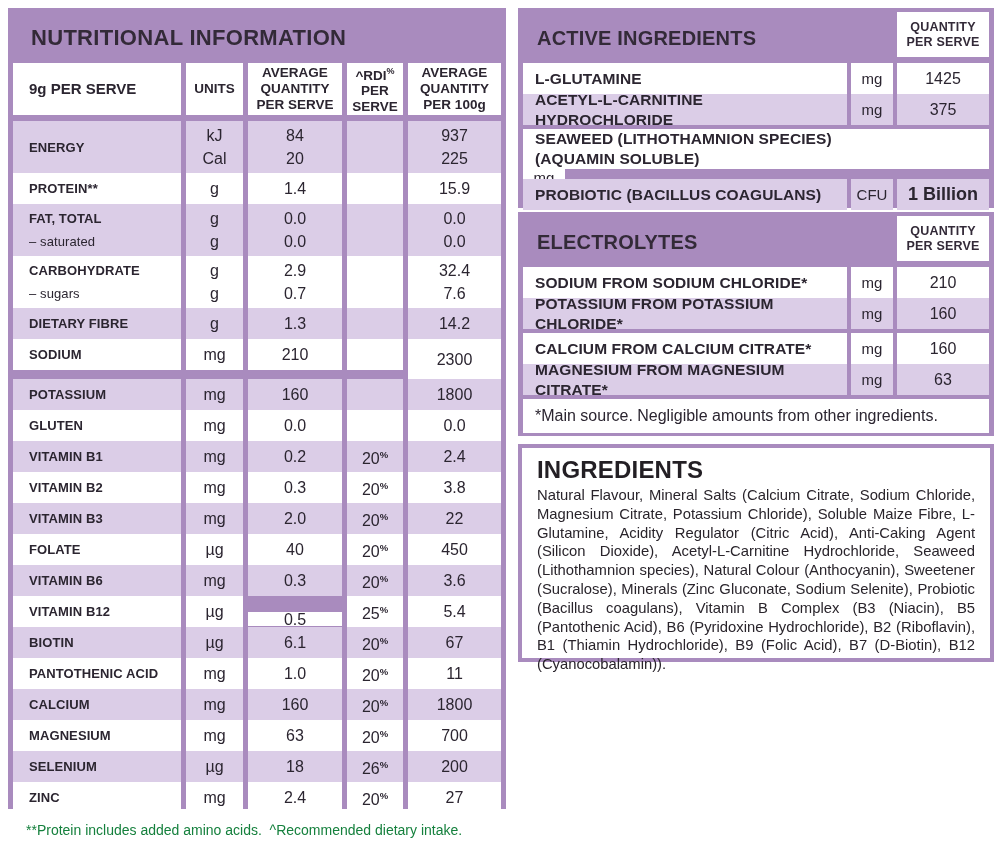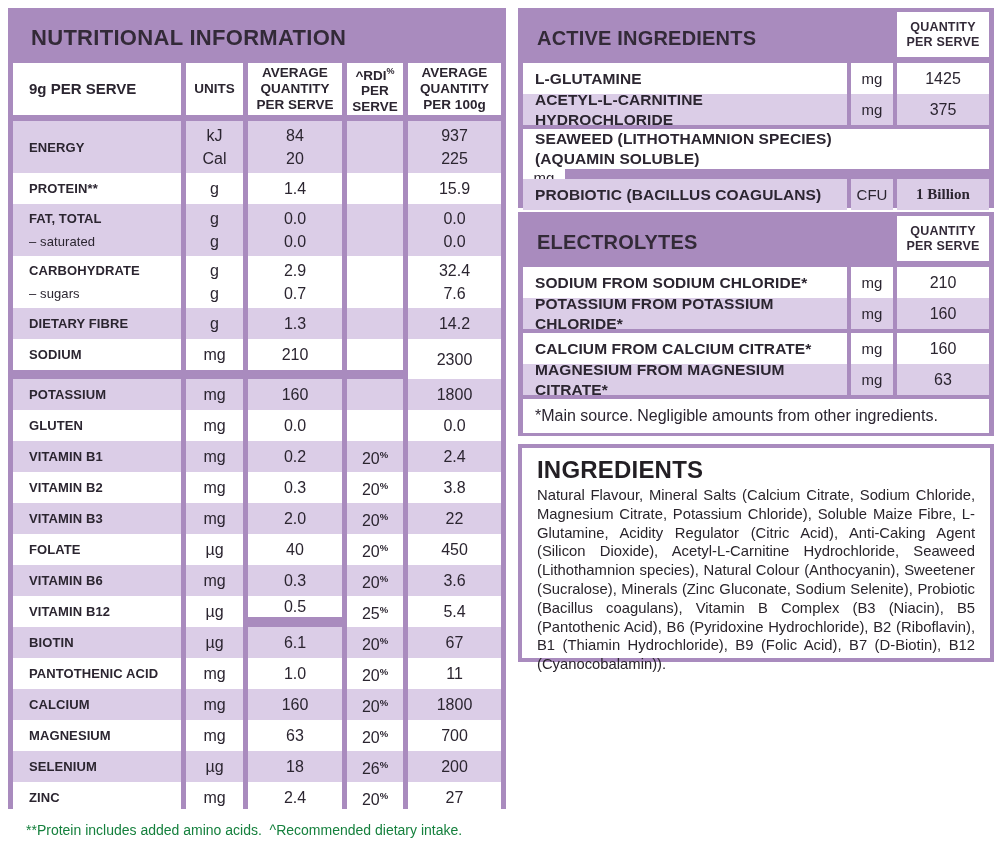--- a/index.html
+++ b/index.html
@@ -52,21 +52,21 @@
     font-size:12.5px; line-height:14.5px; font-weight:700; padding:0 6px;
   }
   .rrow { display:flex; column-gap:4px; }
   .rrow.sep { margin-bottom:4px; }
   .rcell { background:#fff; display:flex; flex-direction:column; justify-content:center; }
   .rcell.shade { background:#dbcde7; }
   .rcell.name { flex:1; align-items:flex-start; padding-left:12px; padding-right:4px; }
   .rcell.name .ln { font-size:15.5px; font-weight:700; line-height:20px; letter-spacing:0.1px; }
   .rcell.unit { width:42px; align-items:center; font-size:15px; font-weight:400; }
   .rcell.qty  { width:92px; align-items:center; font-size:16px; font-weight:400; }
-  .rcell.qty.strong { font-weight:700; font-size:15px;font-family:Liberation Serif, serif; }
+  .rcell.qty.strong { font-weight:700; font-size:18px; }
   .foot-row {
     background:#fff; height:34px; display:flex; align-items:center;
     padding-left:12px; font-size:16px; margin-top:4px;
   }
   #ingredients-panel {
     position:absolute; left:518px; top:444px; width:476px; height:218px;
     background:#fff; border:4px solid #a98bbe; padding:8px 15px 10px 15px;
   }
   #ingredients-title { font-size:24px; font-weight:700; letter-spacing:0.2px; color:#231f24; }
   #ingredients-text {
@@ -295,21 +295,21 @@
       </div>
       <div class="cell shade" style="height: 31px;">
         <div class="ln">3.6</div>
       </div>
       <div class="cell label-cell" style="height: 31px;">
         <div class="ln">VITAMIN B12</div>
       </div>
       <div class="cell" style="height: 31px;">
         <div class="ln">µg</div>
       </div>
-      <div class="cell" style="height: 21px;">
+      <div class="cell" style="height: 14px; margin-top: 16px;">
         <div class="ln">0.5</div>
       </div>
       <div class="cell" style="height: 31px;">
         <div class="ln"><span>25</span><span class="pct">%</span></div>
       </div>
       <div class="cell" style="height: 31px;">
         <div class="ln">5.4</div>
       </div>
       <div class="cell label-cell shade" style="height: 31px;">
         <div class="ln">BIOTIN</div>

